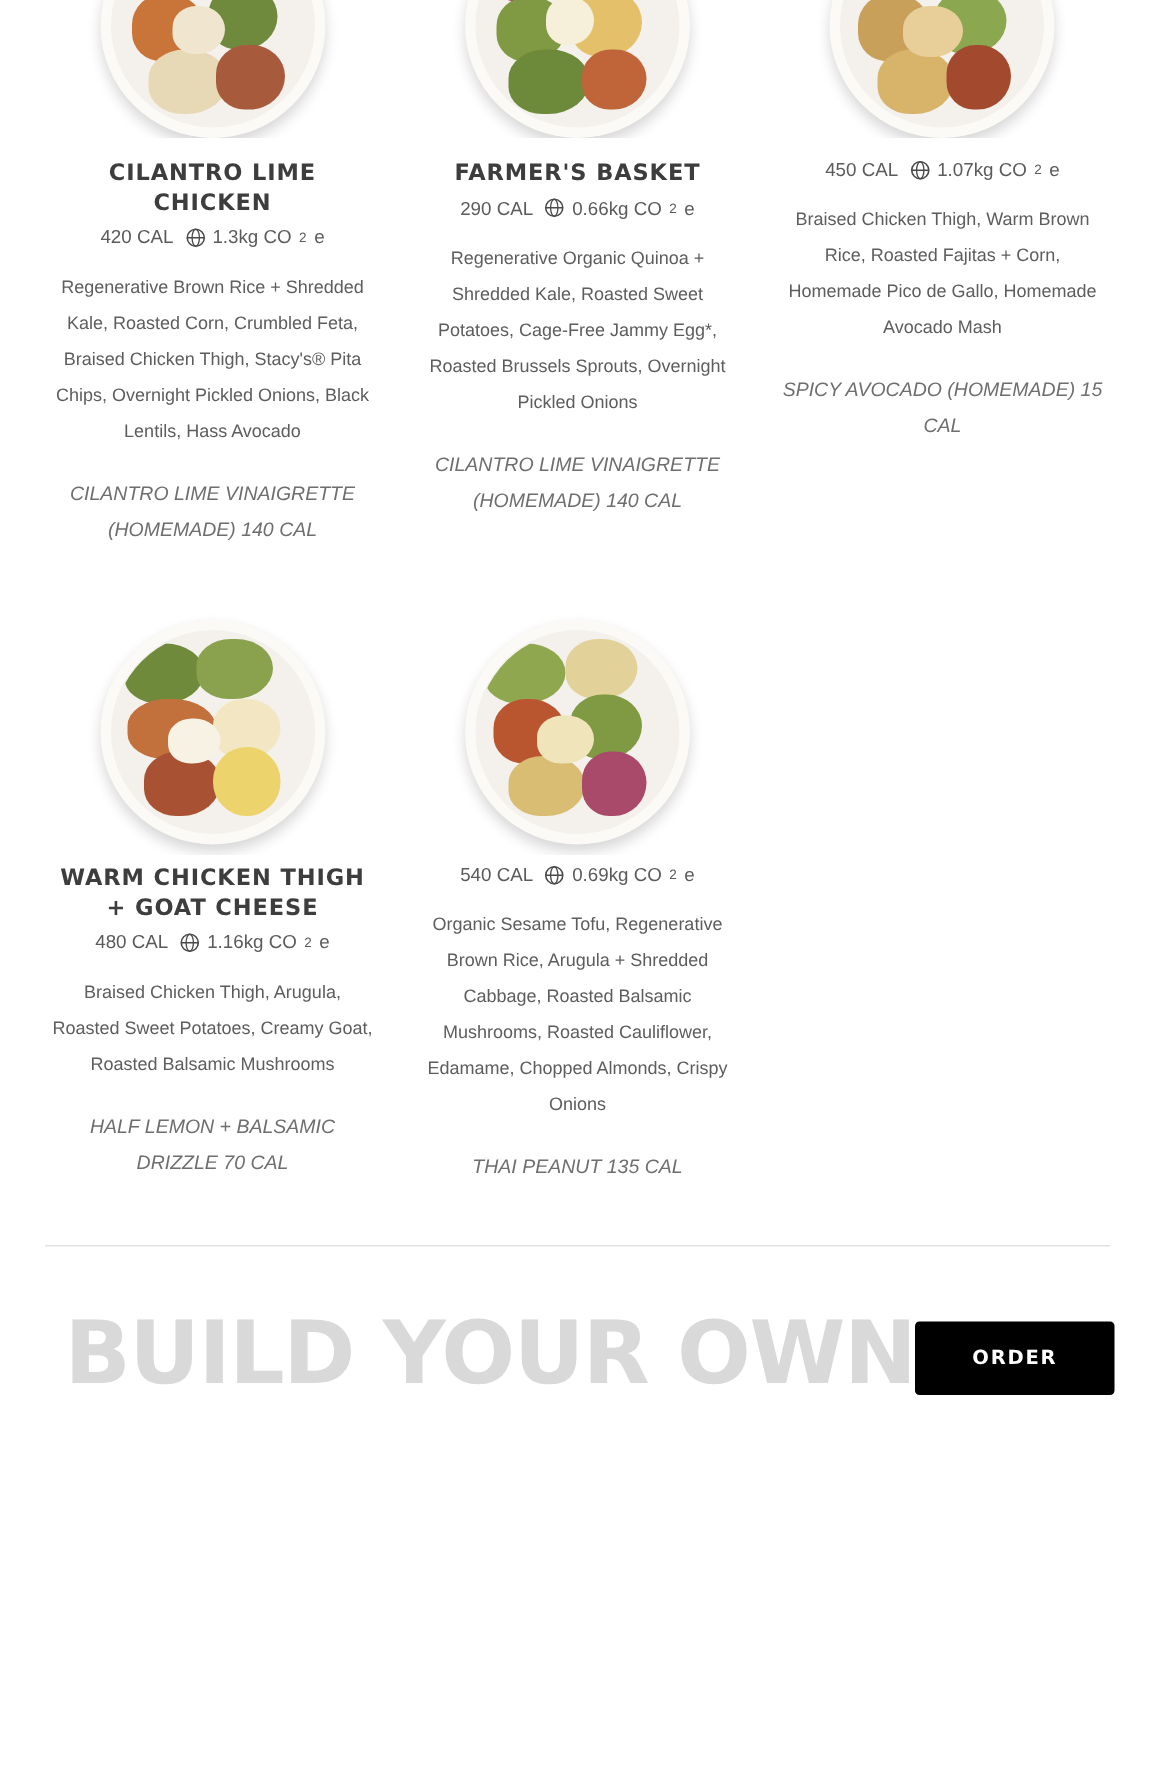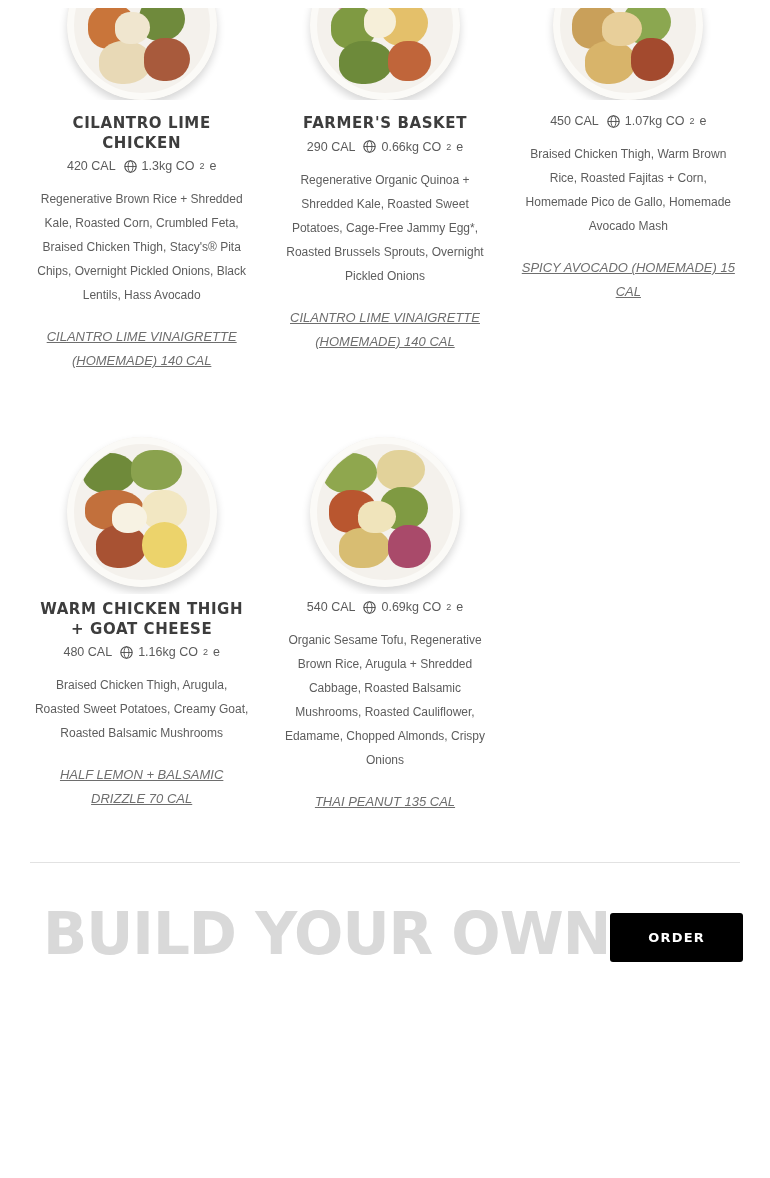--- a/index.html
+++ b/index.html
@@ -12,21 +12,21 @@
   }
   .page {
     position: relative;
     width: 770px;
     min-height: 1178px;
     overflow: hidden;
   }
   .menu-grid {
     display: grid;
     grid-template-columns: repeat(3, 1fr);
-    padding: 8px 20px;
+    padding: 0 20px;
     column-gap: 0px;
     row-gap: 0px;
   }
   .card {
     padding: 0 14px;
     text-align: center;
   }
   .card-img-wrap {
     height: 92px;
     display: flex;
@@ -105,21 +105,20 @@
     line-height: 24px;
     color: #5d5d5d;
     margin: 0 0 18px 0;
   }
   .dressing {
     font-size: 13px;
     line-height: 24px;
     font-style: italic;
     color: #6e6e6e;
     margin: 0;
-    text-decoration: underline;
   }
   .row2-cards .card { padding-top: 0; }
   .divider {
     margin: 40px 30px 0 30px;
     border-top: 1px solid #e2e2e2;
   }
   .build-section {
     position: relative;
     padding: 42px 30px 0 43px;
     display: flex;

